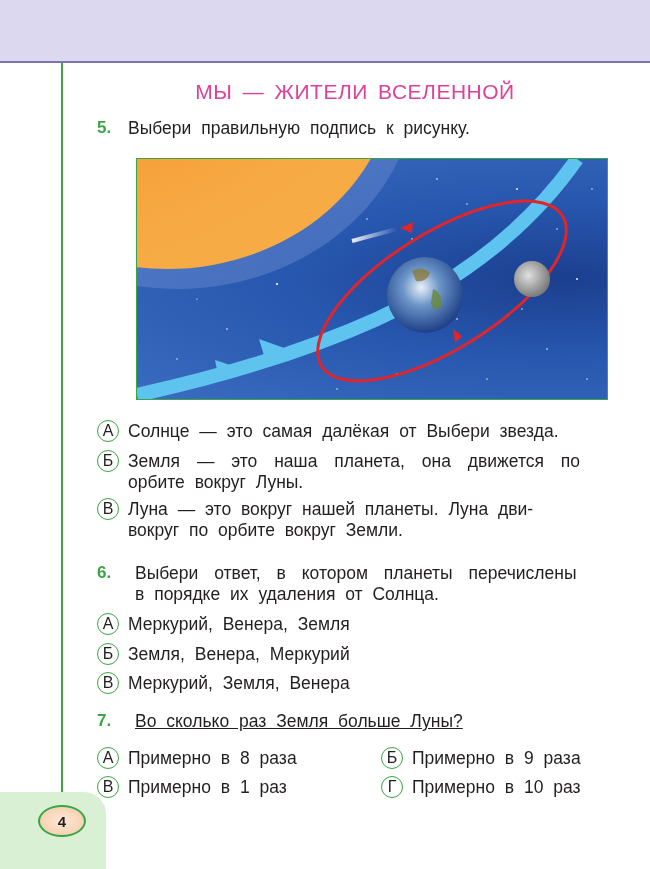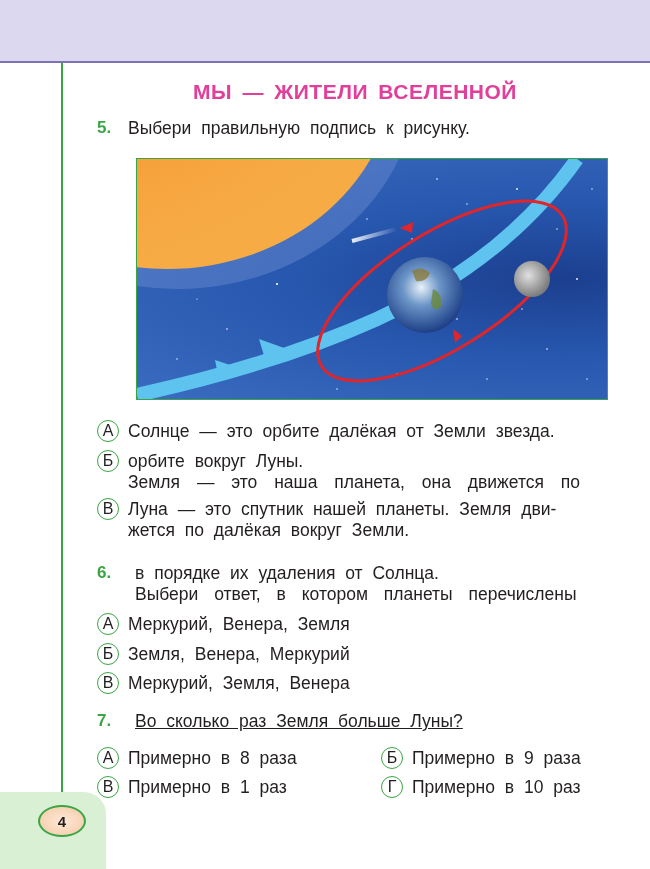--- a/index.html
+++ b/index.html
@@ -1,21 +1,21 @@
 <!DOCTYPE html>
 <html><head>
 <meta charset="utf-8">
 <style>
   html,body{margin:0;padding:0;}
   body{width:650px;height:869px;position:relative;background:#ffffff;font-family:"Liberation Sans",sans-serif;color:#231f20;overflow:hidden;}
   .top-band{position:absolute;left:0;top:0;width:650px;height:61px;background:#dcd8ef;border-bottom:2px solid #7b73b3;}
   .margin-line{position:absolute;left:61px;top:63px;width:2px;height:742px;background:#3aa544;}
   .corner{position:absolute;left:0;top:792px;width:106px;height:77px;background:#d9f0d4;border-top-right-radius:22px;}
   .page-num{position:absolute;left:38px;top:805px;width:44px;height:28px;border:2px solid #3aa544;border-radius:50%;background:radial-gradient(ellipse at center,#fde8d6 0%,#f5c9a6 100%);display:flex;align-items:center;justify-content:center;font-weight:bold;font-size:15px;color:#231f20;}
-  .title{position:absolute;left:120px;top:80px;width:470px;text-align:center;font-weight:bold;font-size:21px;color:#e0409a;letter-spacing:0.5px;word-spacing:4px;}
+  .title{position:absolute;left:120px;top:80px;width:470px;text-align:center;font-weight:normal;font-size:21px;color:#e0409a;letter-spacing:0.5px;word-spacing:4px;}
   .qnum{position:absolute;font-weight:bold;font-size:17px;color:#3aa544;}
   .qtext{position:absolute;font-size:17.5px;line-height:21px;word-spacing:5px;}
   .opt{position:absolute;display:flex;align-items:flex-start;}
   .badge{width:22px;height:22px;border:1.5px solid #3aa544;border-radius:50%;display:flex;align-items:center;justify-content:center;font-size:16px;color:#231f20;box-sizing:border-box;flex-shrink:0;margin-top:-1px;}
   .opt-text{font-size:17.5px;line-height:21px;margin-left:9px;word-spacing:5px;}
   .figure{position:absolute;left:136px;top:158px;width:472px;height:242px;border:1.5px solid #3aa544;box-sizing:border-box;overflow:hidden;background:radial-gradient(ellipse at 90% 50%,#1c3f8f 0%,#2757ae 45%,#3a6cc0 100%);}
 </style>
 </head>
 <body>
 
@@ -95,41 +95,41 @@
       <path d="M296,130 q10,4 8,18 q-8,6 -10,-4z" fill="#6a8a3a" opacity="0.8"></path>
     </g>
     <g>
       <circle cx="395" cy="120" r="18" fill="url(#moonG)"></circle>
     </g>
   </svg>
 </div>
 
 <div class="opt" style="left:97px;top:421px;">
   <span class="badge">А</span>
-  <span class="opt-text">Солнце — это орбите далёкая от Земли звезда.</span>
+  <span class="opt-text">Солнце — это самая далёкая от Выбери звезда.</span>
 </div>
 <div class="opt" style="left:97px;top:451px;">
   <span class="badge">Б</span>
   <span class="opt-text">
+    <span style="display:block;word-spacing:12px;">Земля — это наша планета, она движется по</span>
     <span style="display:block;">орбите вокруг Луны.</span>
-    <span style="display:block;word-spacing:12px;">Земля — это наша планета, она движется по</span>
   </span>
 </div>
 <div class="opt" style="left:97px;top:499px;">
   <span class="badge">В</span>
   <span class="opt-text">
-    <span style="display:block;">Луна — это спутник нашей планеты. Земля дви-</span>
-    <span style="display:block;">жется по далёкая вокруг Земли.</span>
+    <span style="display:block;">Луна — это вокруг нашей планеты. Луна дви-</span>
+    <span style="display:block;">вокруг по орбите вокруг Земли.</span>
   </span>
 </div>
 
 <div class="qnum" style="left:97px;top:563px;">6.</div>
 <div class="qtext" style="left:135px;top:563px;">
+  <span style="display:block;word-spacing:11px;">Выбери ответ, в котором планеты перечислены</span>
   <span style="display:block;">в порядке их удаления от Солнца.</span>
-  <span style="display:block;word-spacing:11px;">Выбери ответ, в котором планеты перечислены</span>
 </div>
 
 <div class="opt" style="left:97px;top:614px;">
   <span class="badge">А</span>
   <span class="opt-text">Меркурий, Венера, Земля</span>
 </div>
 <div class="opt" style="left:97px;top:644px;">
   <span class="badge">Б</span>
   <span class="opt-text">Земля, Венера, Меркурий</span>
 </div>

